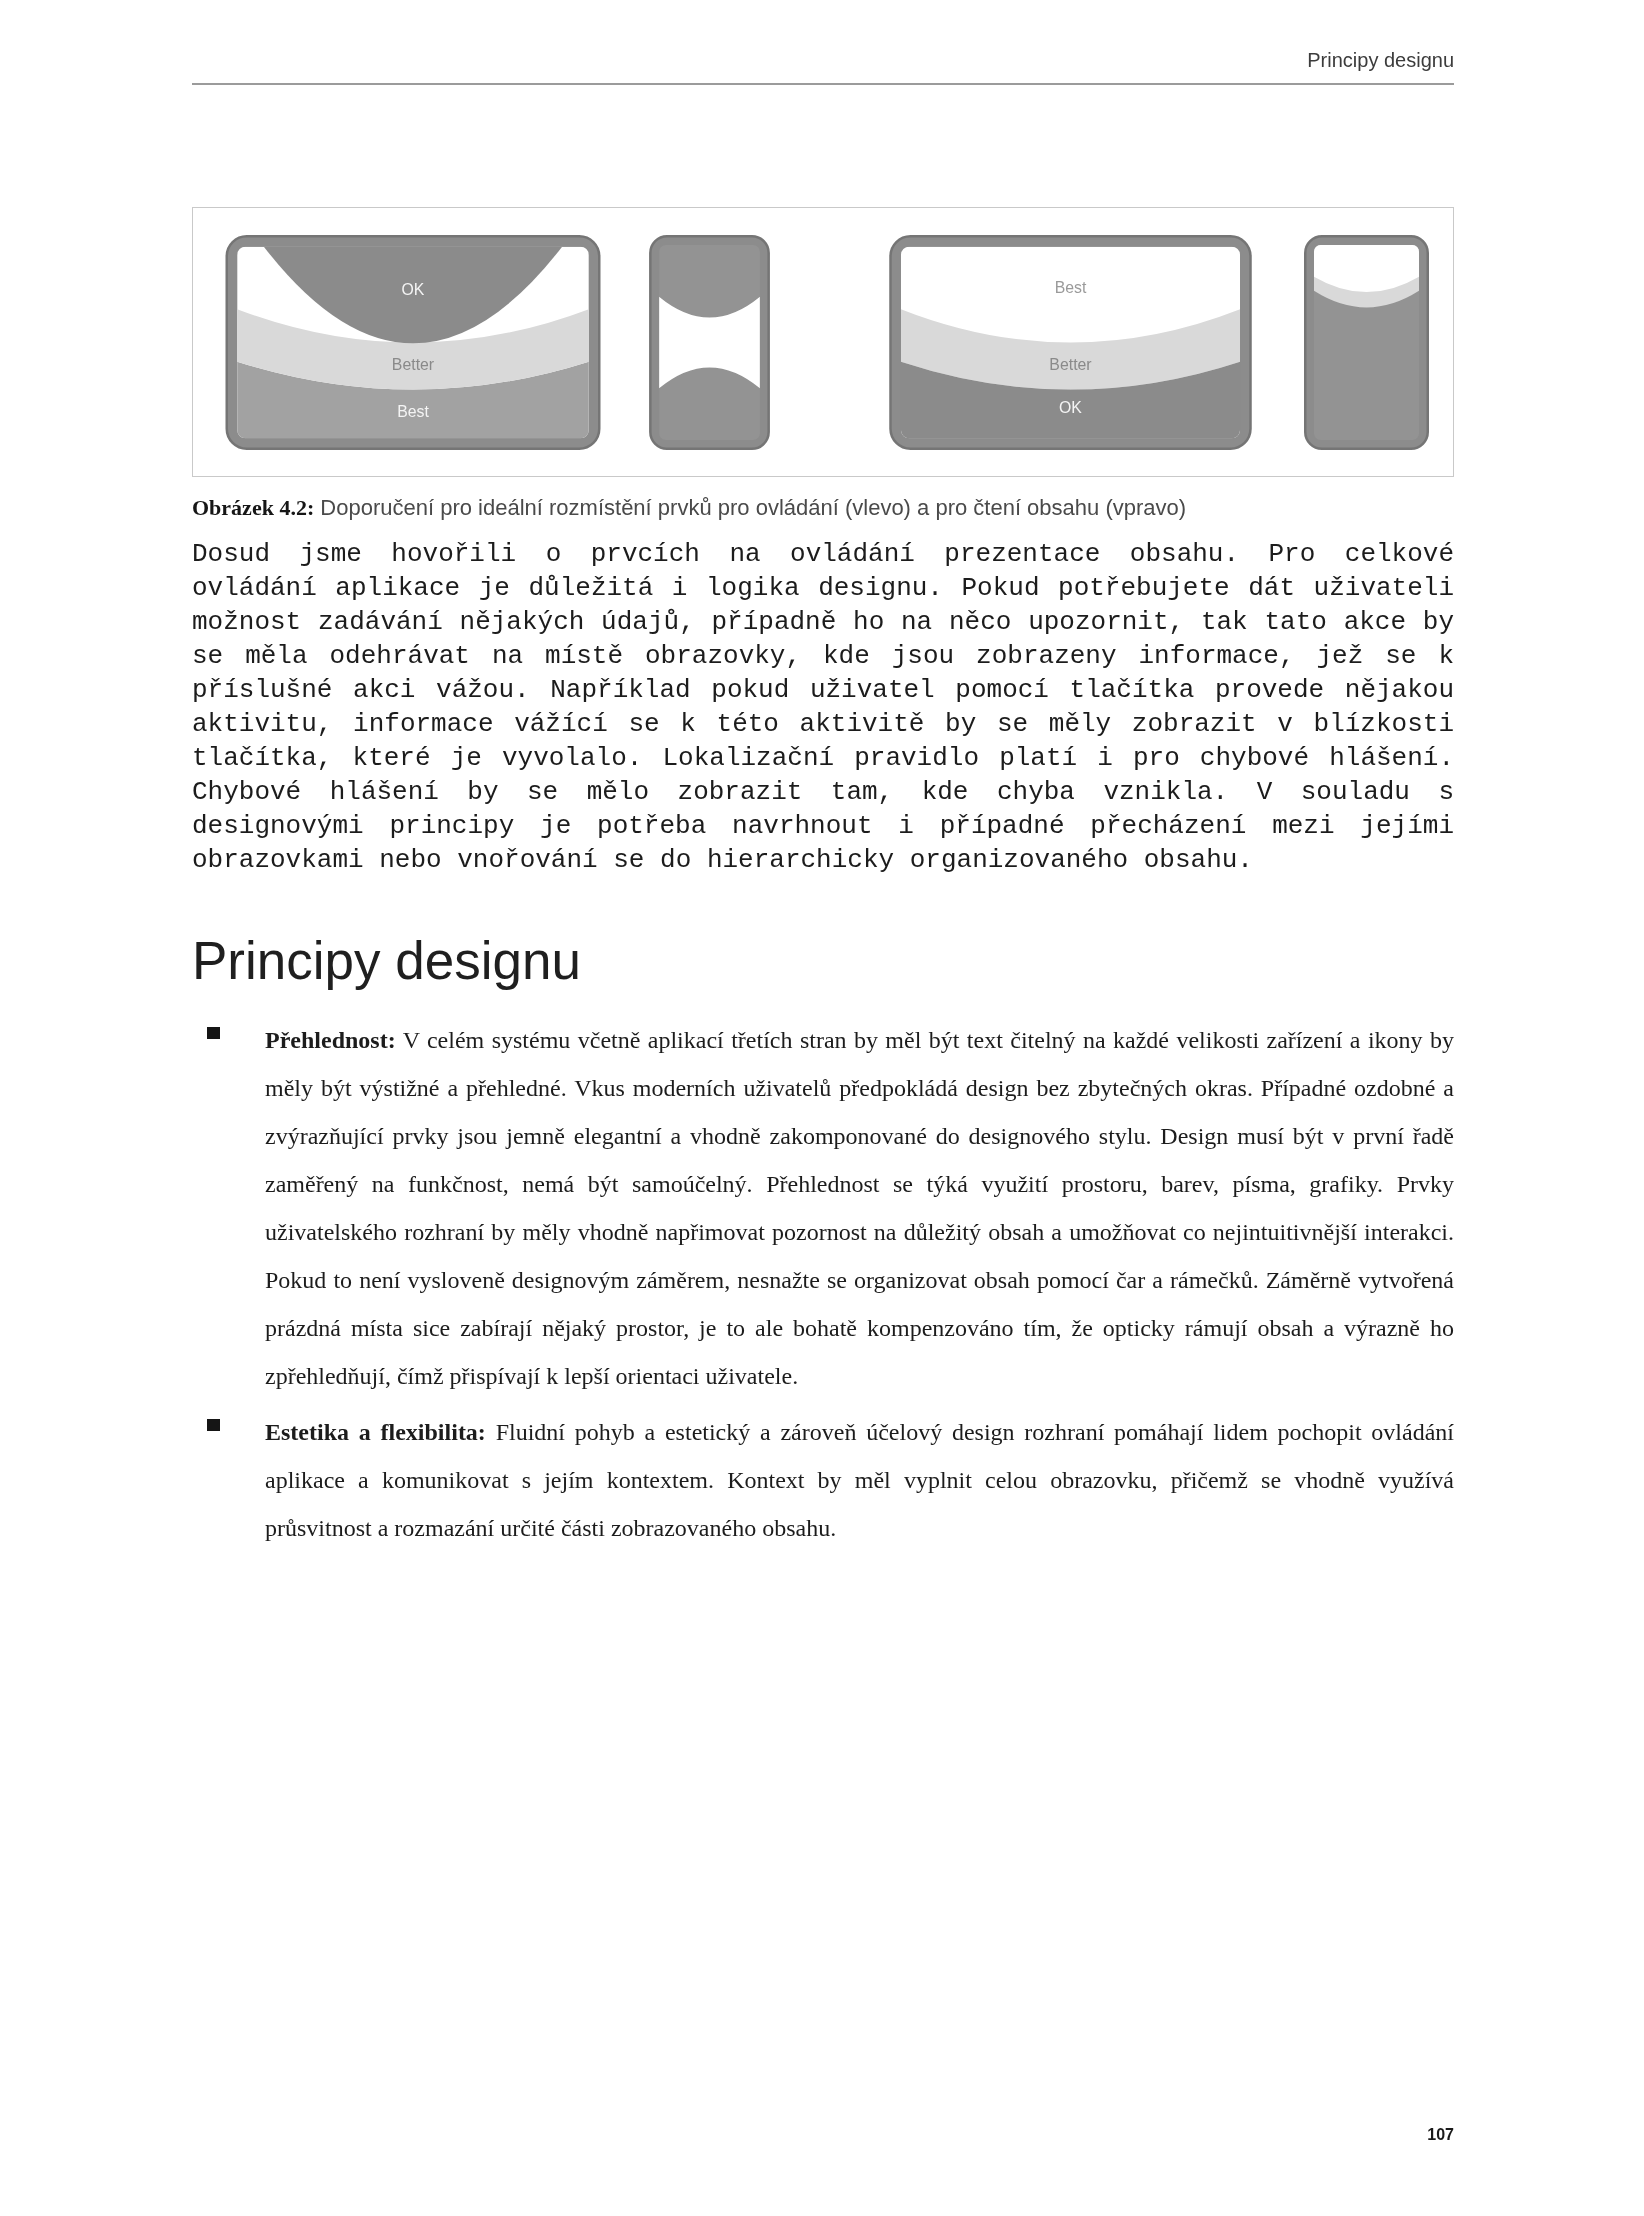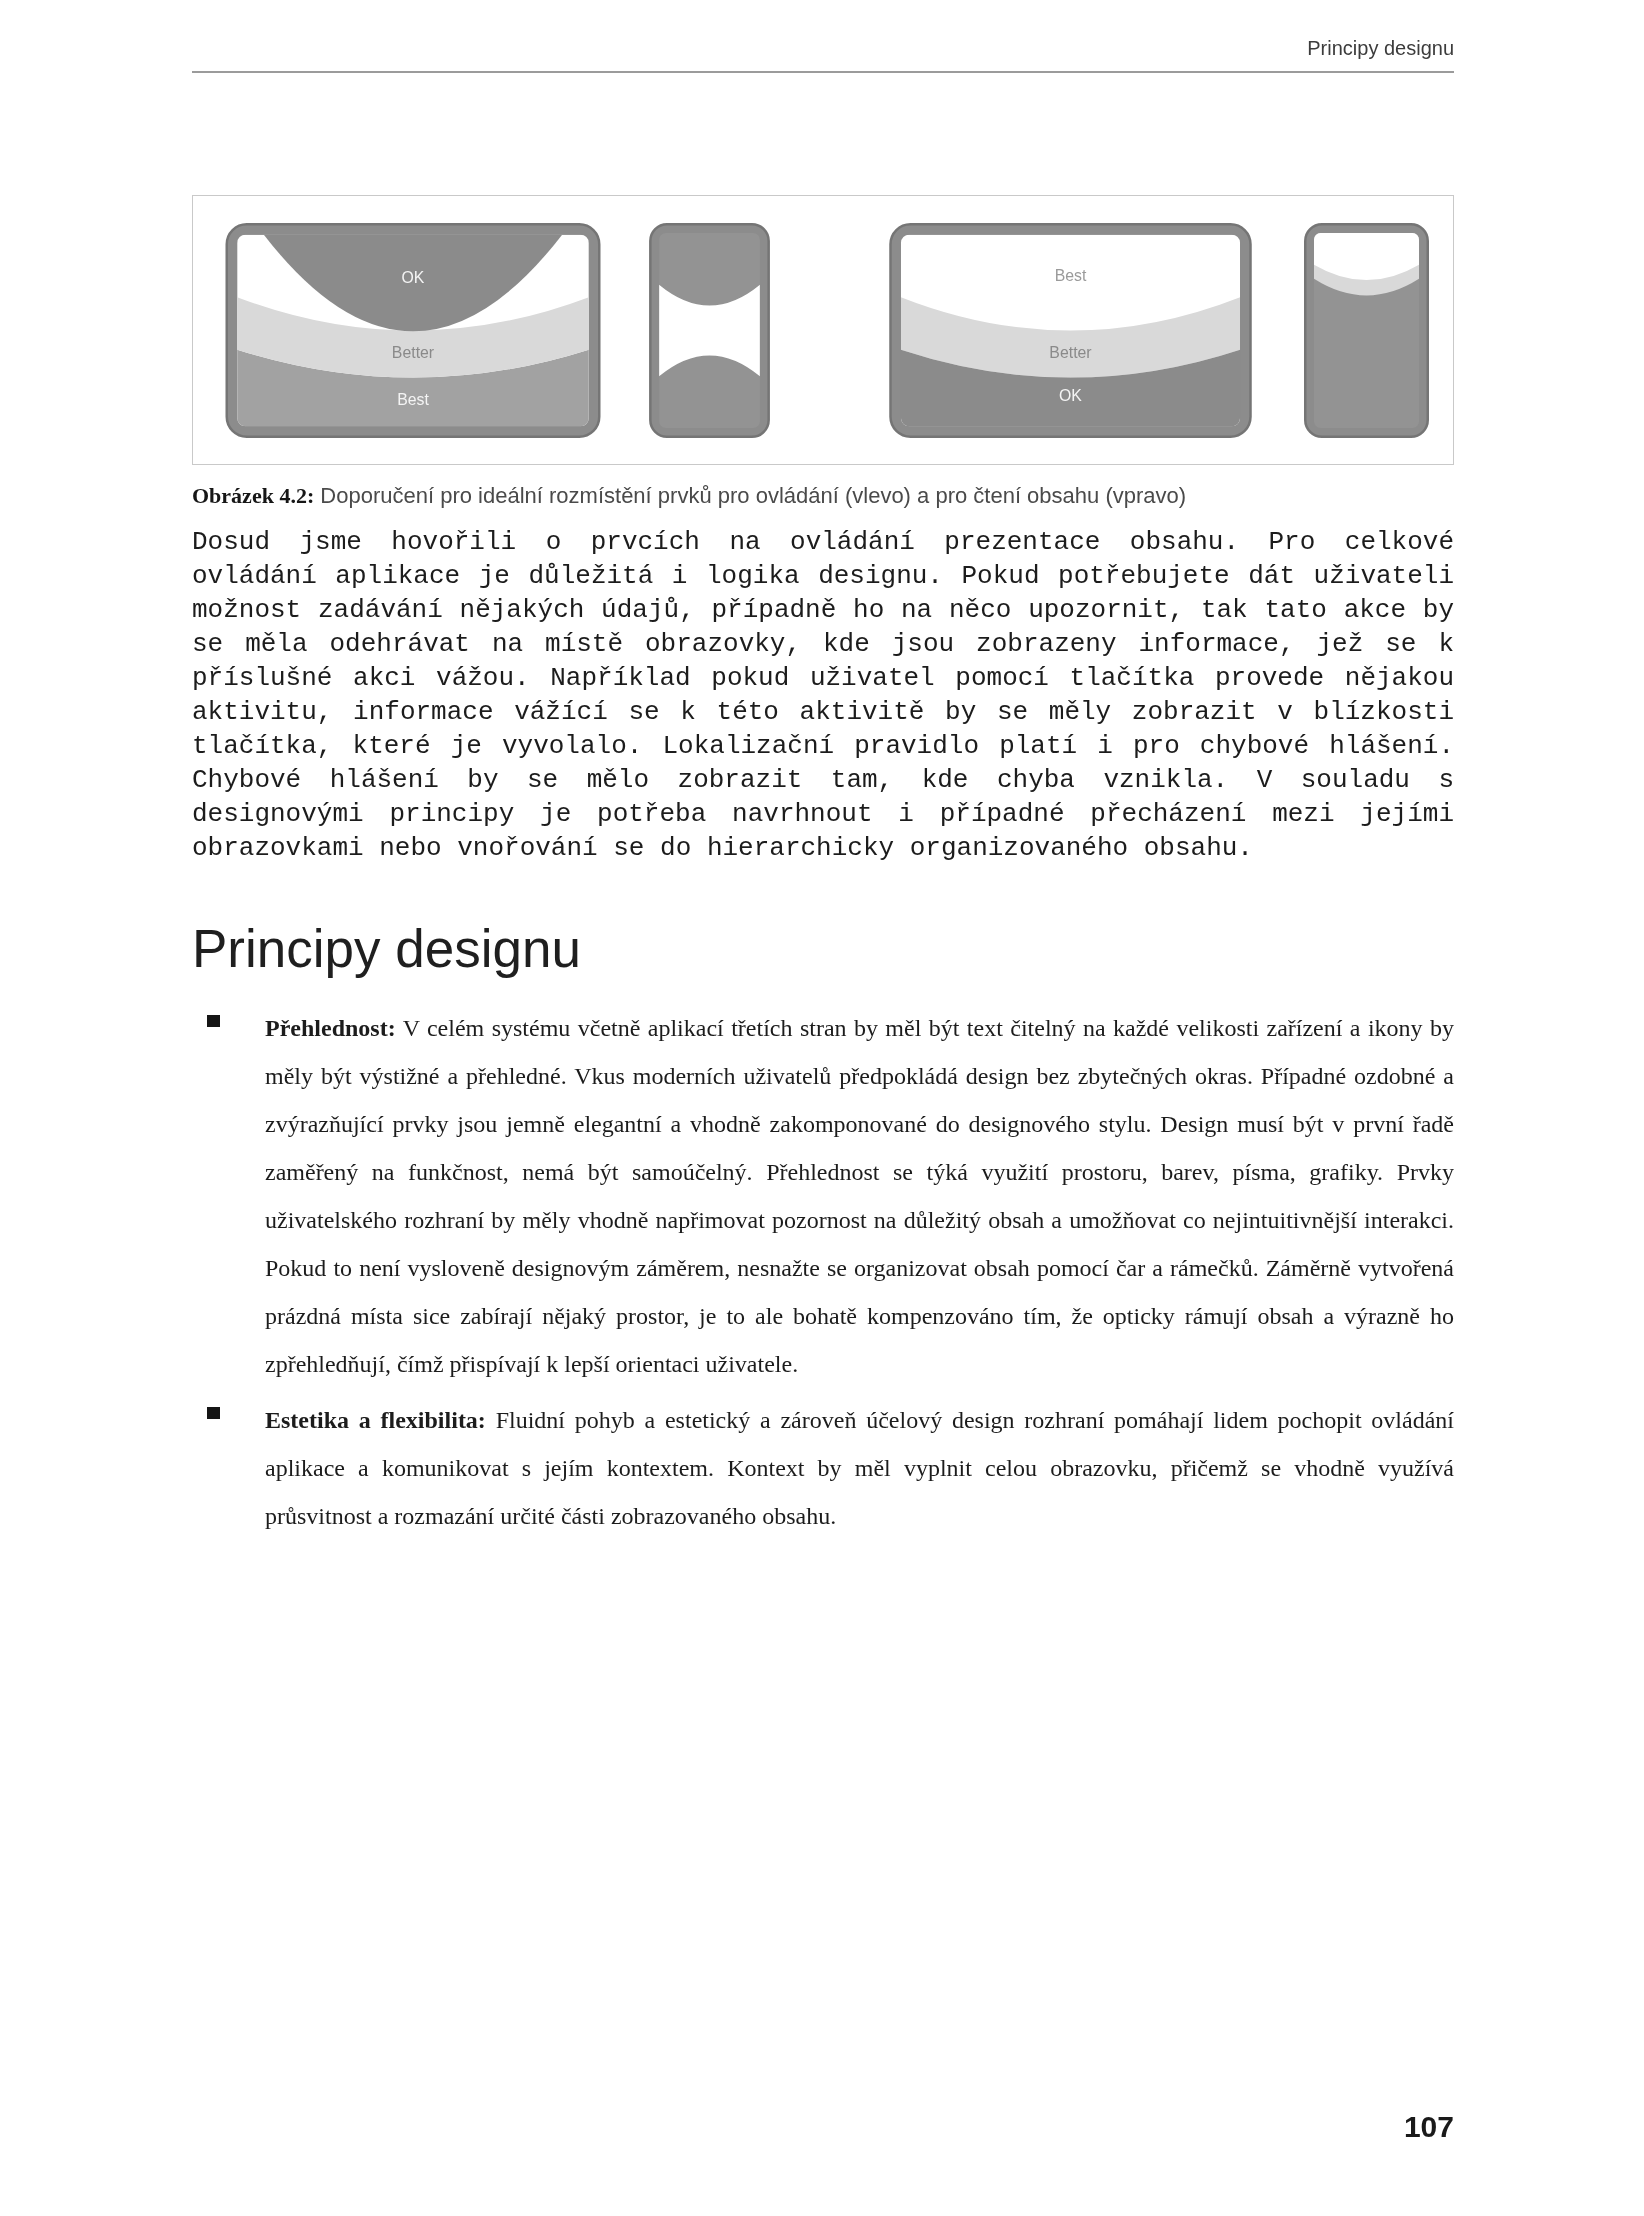--- a/index.html
+++ b/index.html
@@ -7,21 +7,21 @@
   .page {
     position:relative;
     width:1645px; height:2216px;
     background:#ffffff;
     overflow:hidden;
     font-family:"Liberation Serif", serif;
     color:#1c1c1c;
   }
   .content {
     position:absolute;
-    left:192px; top:0;
+    left:192px; top:12px;
     width:1262px;
   }
   .running-head {
     padding-top:37px;
     text-align:right;
     font-family:"Liberation Sans", sans-serif;
     font-size:20px;
     color:#3c3c3c;
   }
   .head-rule {
@@ -88,21 +88,21 @@
     left:15px; top:11px;
     width:12.5px; height:12.5px;
     background:#151515;
   }
   .bullet-lead { font-weight:700; }
   .page-number {
     position:absolute;
     right:191px; bottom:72px;
     font-family:"Liberation Sans", sans-serif;
     font-weight:700;
-    font-size:30px;
+    font-size:16px;
     color:#1a1a1a;
   }
 </style>
 </head>
 <body>
 
 <div class="page">
   <div class="content">
 
     <div class="running-head">Principy designu</div>

